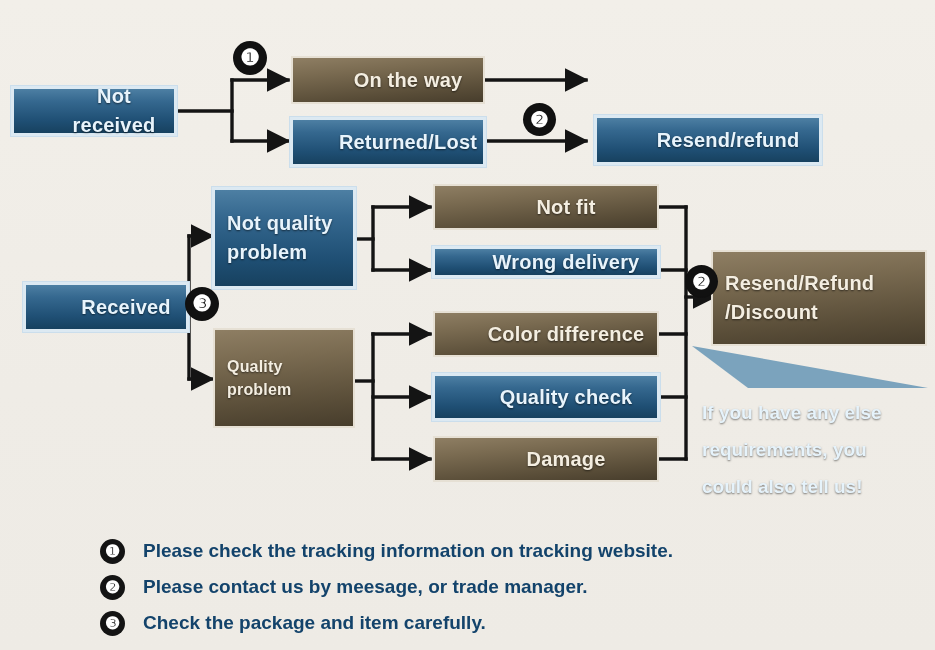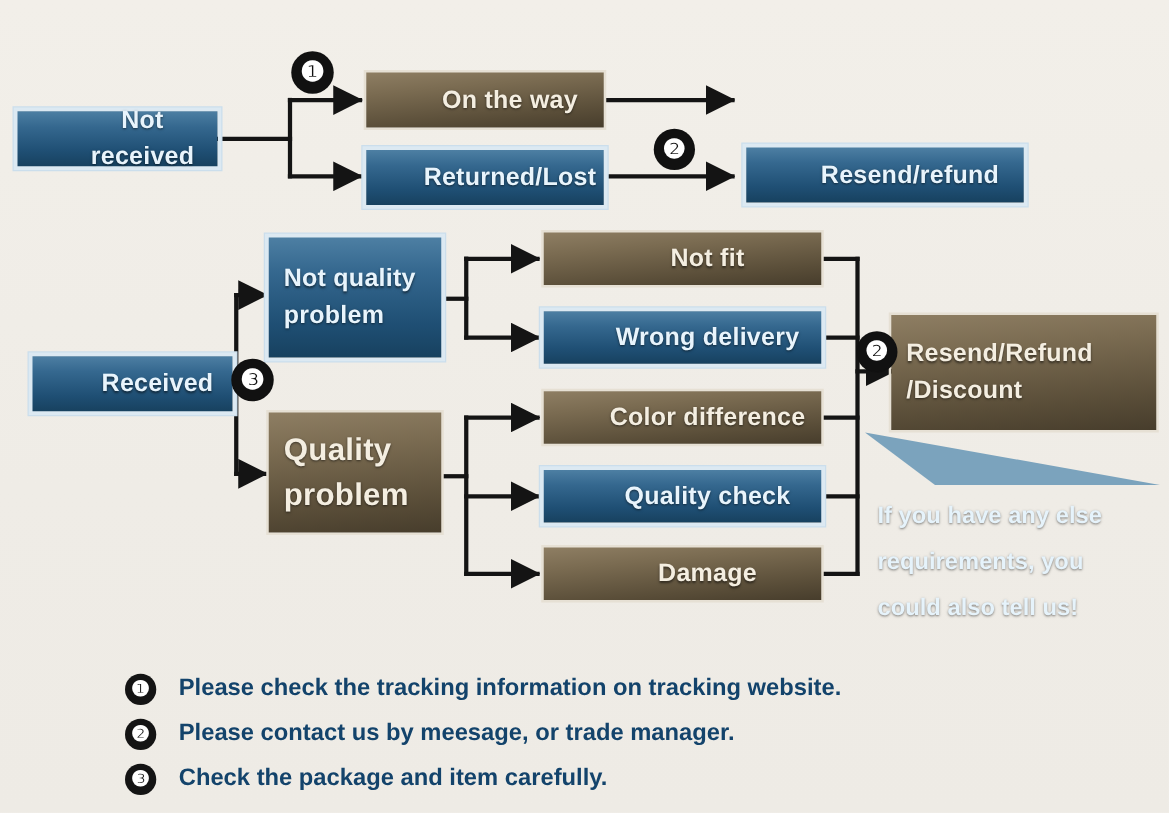--- a/index.html
+++ b/index.html
@@ -183,30 +183,30 @@
 
   <div class="badge" style="left:186px;top:288px;width:32px;height:32px;font-size:22px;">
     <span>❸</span>
   </div>
 
   <div class="node blue node-multiline" style="left:215px;top:190px;width:138px;height:96px;font-size:20px;">
     <span>Not quality</span>
     <span>problem</span>
   </div>
 
-  <div class="node brown node-multiline" style="left:215px;top:330px;width:138px;height:96px;font-size:25px;">
+  <div class="node brown node-multiline" style="left:215px;top:330px;width:138px;height:96px;font-size:16px;">
     <span>Quality</span>
     <span>problem</span>
   </div>
 
   <div class="node brown" style="left:435px;top:186px;width:222px;height:42px;font-size:20px;">
     <span>Not fit</span>
   </div>
 
-  <div class="node blue" style="left:435px;top:249px;width:222px;height:42px;font-size:20px;">
+  <div class="node blue" style="left:435px;top:249px;width:222px;height:26px;font-size:20px;">
     <span>Wrong delivery</span>
   </div>
 
   <div class="node brown" style="left:435px;top:313px;width:222px;height:42px;font-size:20px;">
     <span>Color difference</span>
   </div>
 
   <div class="node blue" style="left:435px;top:376px;width:222px;height:42px;font-size:20px;">
     <span>Quality check</span>
   </div>

